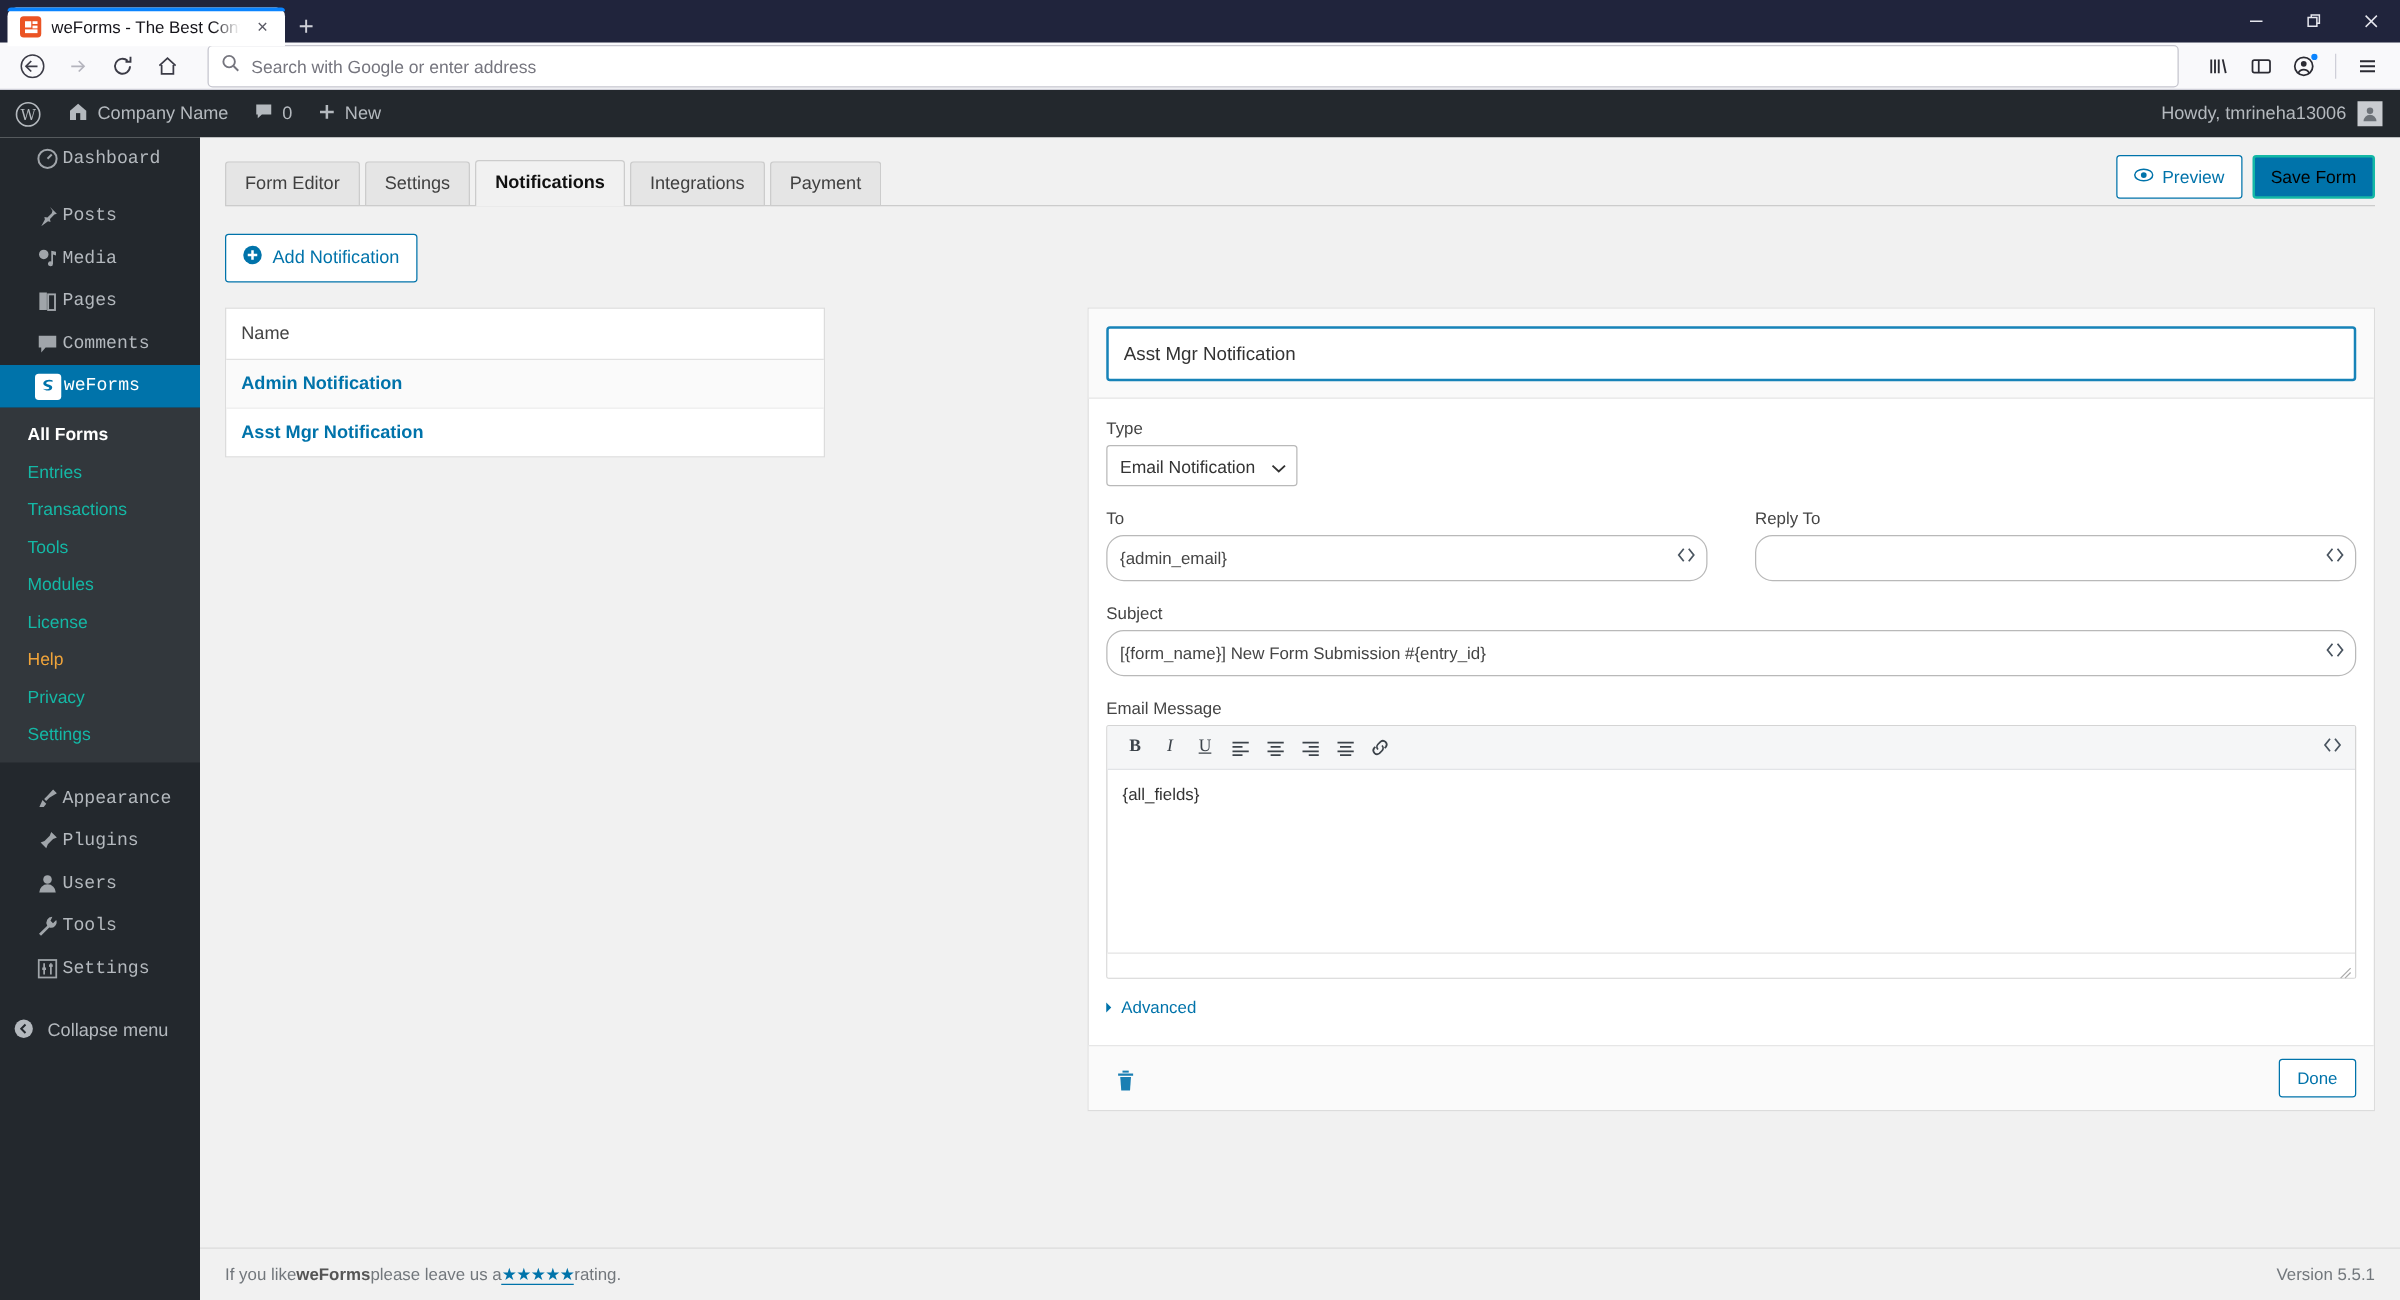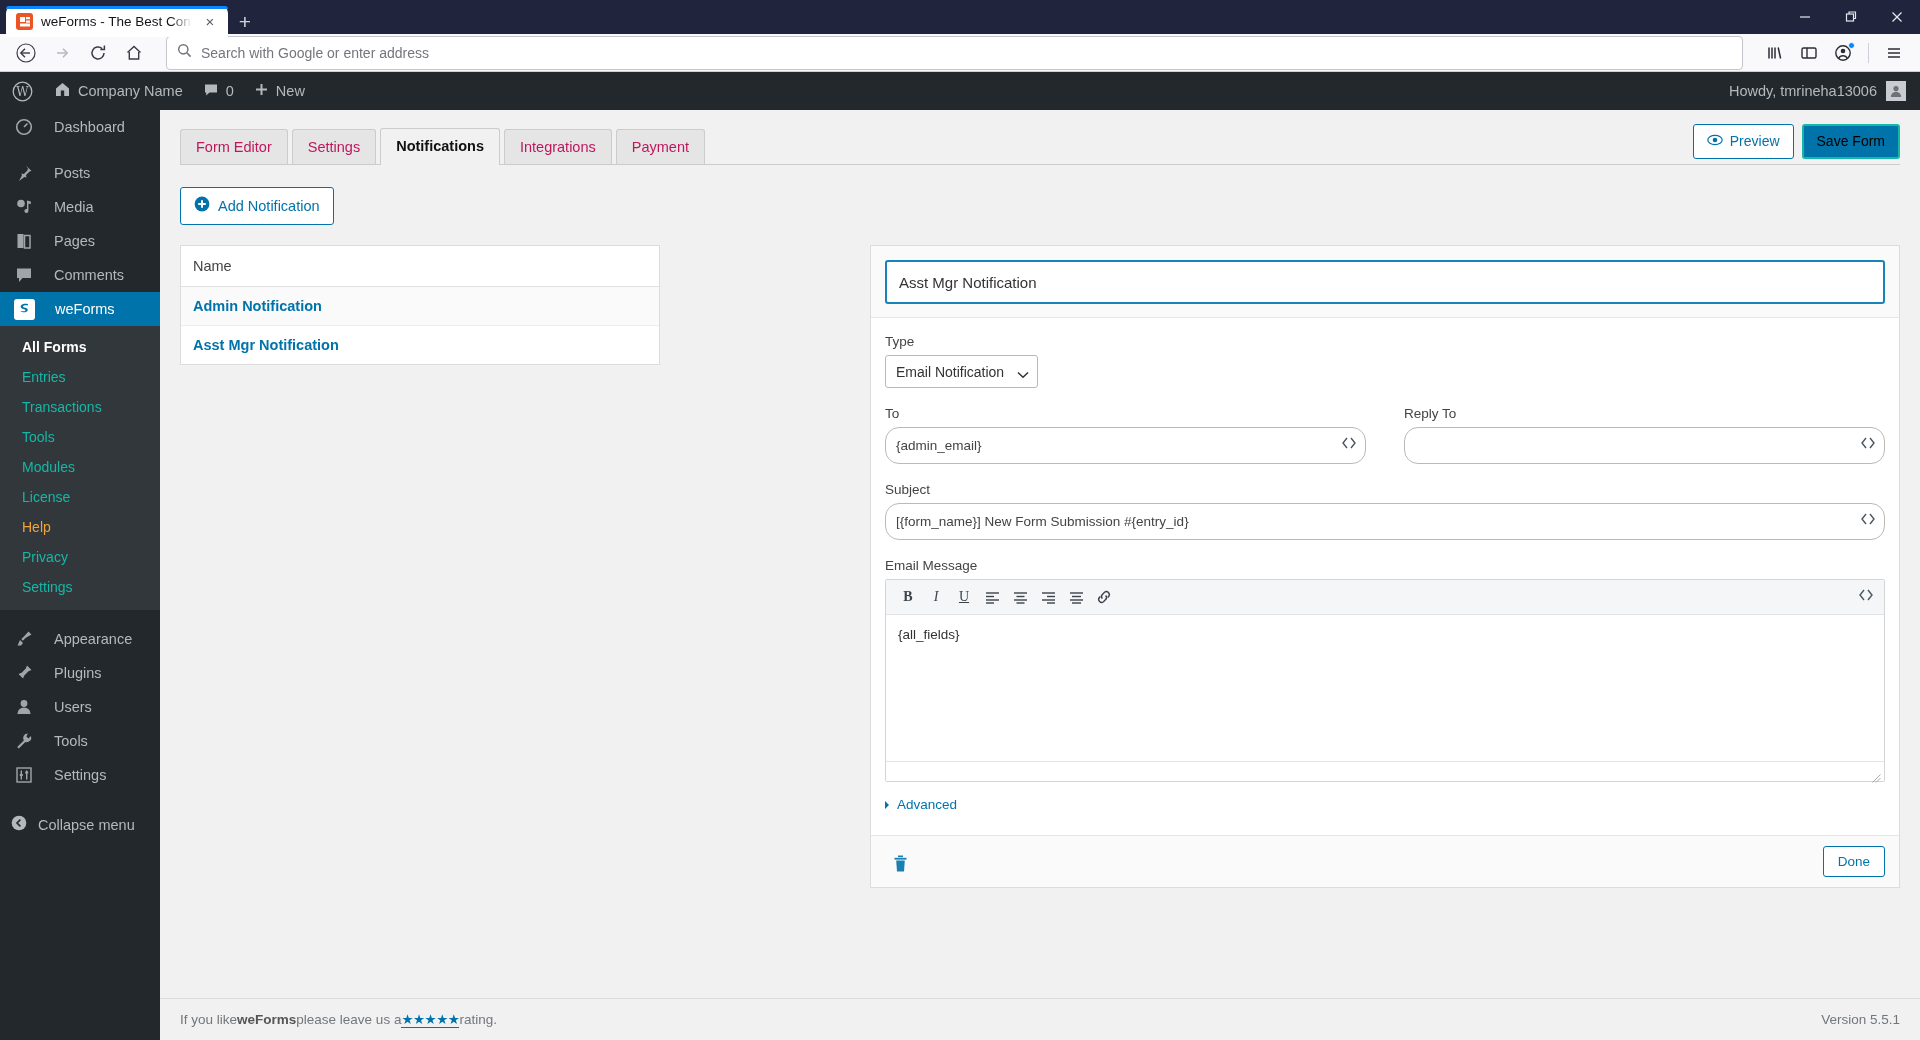--- a/index.html
+++ b/index.html
@@ -95,21 +95,21 @@
 
   
   .wp-body{ display:flex; height:calc(1040px - 34px - 38px - 38px); }
 
   
   .wp-sidebar{
     width:160px; flex:0 0 160px; background:#23282d; color:#b4b9be;
     font-size:14.5px; position:relative;
   }
   .menu-item{
-    display:flex;align-items:center;gap:20px;padding:8px 0 8px 14px;height:34px;
+    display:flex;align-items:center;gap:2px;padding:8px 0 8px 28px;height:34px;font-family:Liberation Mono, monospace;
   }
   .menu-item .mi-ico{
     width:20px;height:20px;flex:0 0 auto;display:flex;align-items:center;
     justify-content:center;color:#a0a5aa;
   }
   .menu-item.active{ background:#0073aa; color:#fff; position:relative;}
   .menu-item.active .mi-ico{ color:#fff; }
   .menu-item.active::after{
     content:""; position:absolute; right:-8px; top:50%; margin-top:-8px;
     border:8px solid transparent; border-left-color:#f1f1f1; border-right:0;
@@ -132,21 +132,21 @@
   .wp-content{
     flex:1 1 auto; background:#f1f1f1; position:relative; overflow:hidden;
     display:flex; flex-direction:column;
   }
   .content-inner{ flex:1 1 auto; padding:14px 20px 0 20px; }
 
   .tabs-row{ display:flex; align-items:flex-end; position:relative; }
   .tabs-row .tabs{ display:flex; gap:4px; align-items:flex-end;}
   .wtab{
     background:#e5e5e5; border:1px solid #ccc; border-bottom:none;
-    padding:9px 15px 9px 15px; font-size:14.5px; color:#be185d;
+    padding:9px 15px 9px 15px; font-size:14.5px; color:#404040;
     border-radius:3px 3px 0 0; line-height:17px;
   }
   .wtab.active{
     background:#f1f1f1; color:#111; font-weight:bold; border-color:#ccc;
     padding-bottom:10px; position:relative; z-index:2;
   }
   .tabs-underline{
     position:absolute; left:0; right:0; bottom:0; height:1px; background:#ccc;
   }
   .header-actions{ margin-left:auto; display:flex; gap:8px; padding-bottom:6px;padding-left:32px; }

